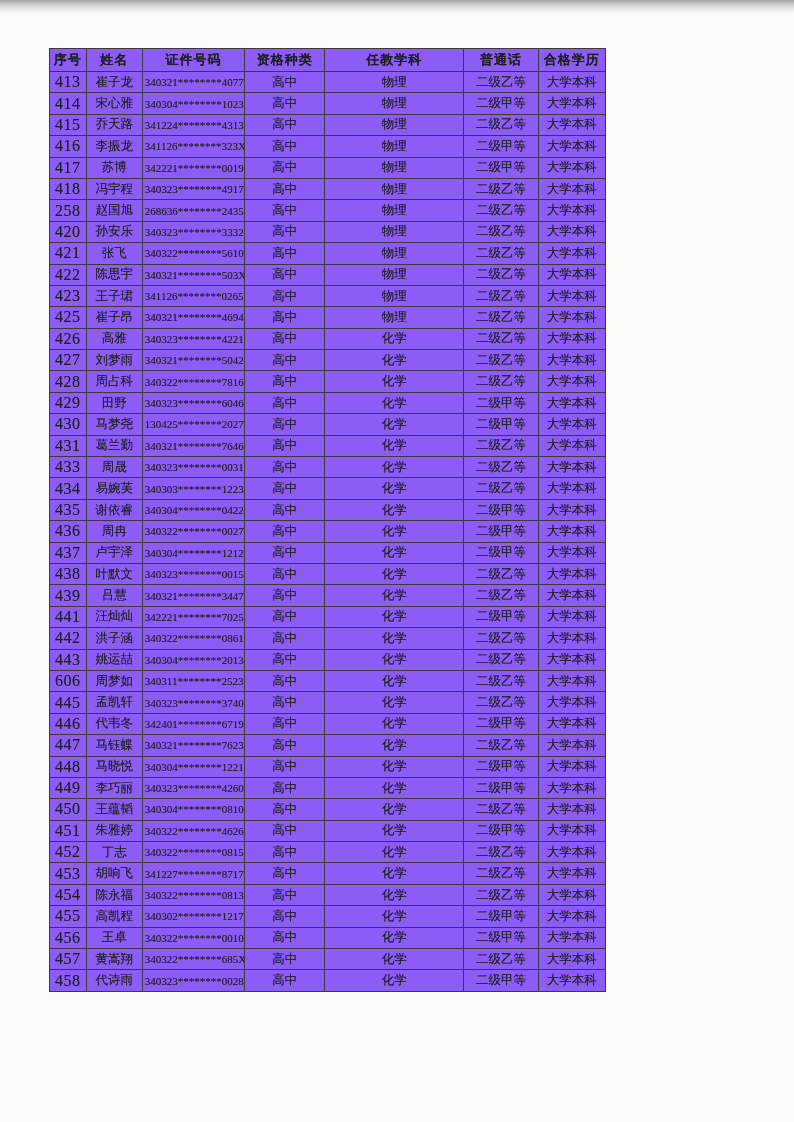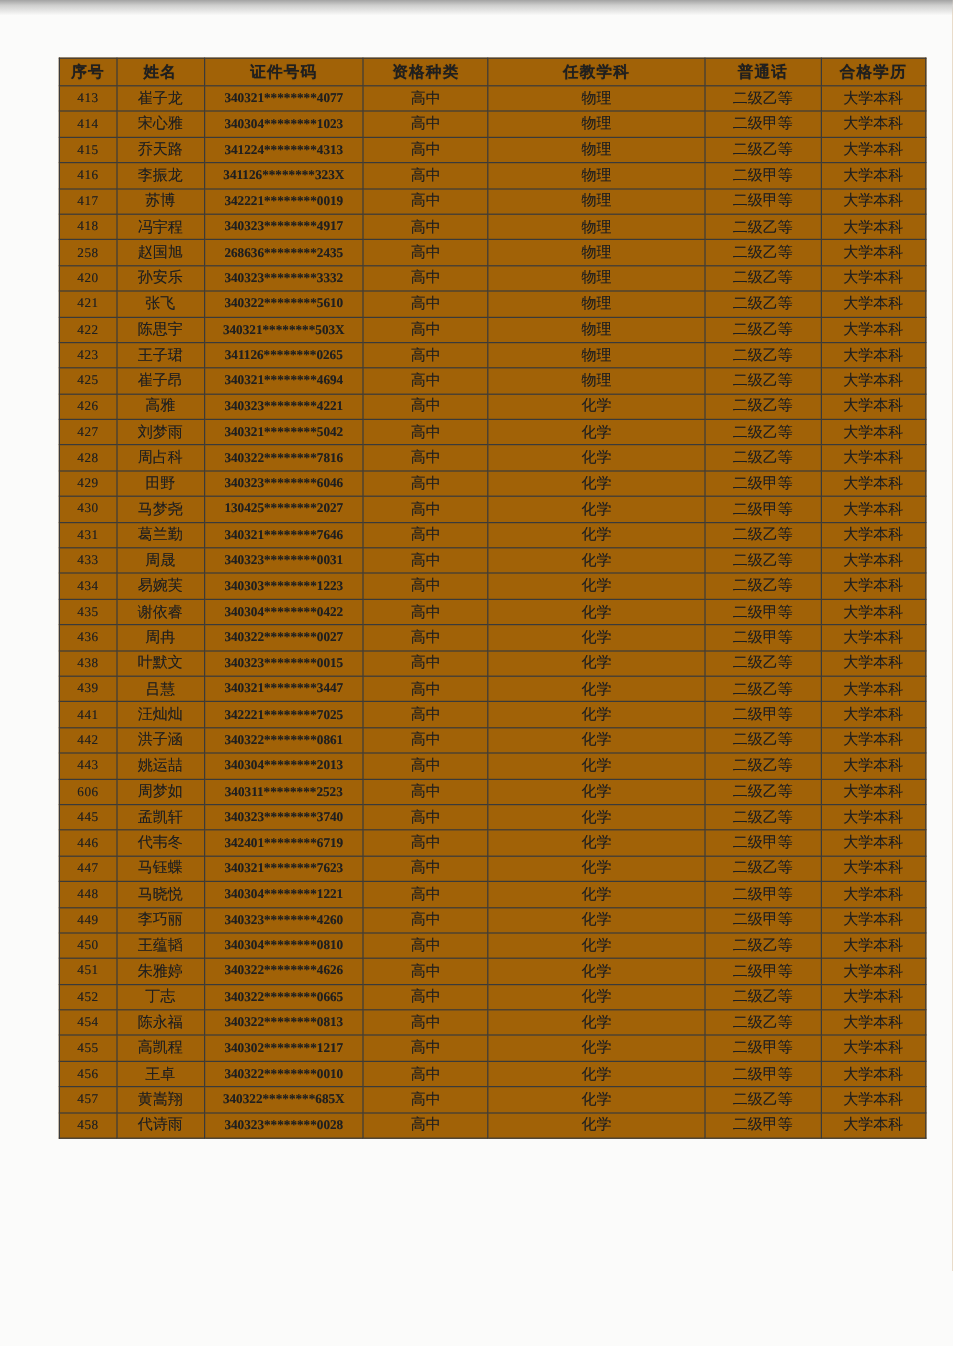--- a/index.html
+++ b/index.html
@@ -8,42 +8,42 @@
     background:#fbfbfa;
     font-family:"Liberation Serif","DejaVu Serif",serif;
     color:#1f1f1f;
   }
   .scan-top-edge{
     position:absolute;top:0;left:0;width:794px;height:13px;
     background:linear-gradient(180deg,#a3a3a3 0%,#cfcfce 35%,rgba(255,255,255,0) 100%);
     pointer-events:none;
   }
   table.roster{
-    position:absolute;left:49px;top:48px;width:723px;
+    position:absolute;left:49px;top:48px;width:557px;
     border-collapse:collapse;table-layout:fixed;
-    background:#a16207;
+    background:#8b5cf6;
   }
   table.roster, table.roster th, table.roster td{
     border:1px solid #3a3a3a;
   }
   table.roster{border:1.6px solid #2c2c2c;}
   th{
     height:22px;padding:0 2px;
     font-size:13px;font-weight:bold;text-align:center;vertical-align:middle;
     letter-spacing:1px;white-space:nowrap;overflow:hidden;
     text-shadow:0 0 .6px rgba(25,25,25,.6);
   }
   td{
     height:20.4px;padding:0 2px;
     font-size:12.5px;text-align:center;vertical-align:middle;
     white-space:nowrap;overflow:hidden;
     text-shadow:0 0 .5px rgba(35,35,35,.5);
   }
-  td.c0{font-size:11px;letter-spacing:.5px;}
-  td.c2{font-size:11px;letter-spacing:0;font-weight:bold;}
+  td.c0{font-size:16px;letter-spacing:.5px;}
+  td.c2{font-size:11px;letter-spacing:0;}
   col.w0{width:6.6%;} col.w1{width:10.1%;} col.w2{width:18.4%;}
   col.w3{width:14.4%;} col.w4{width:25%;} col.w5{width:13.4%;} col.w6{width:12.1%;}
 </style>
 </head>
 <body>
 
 <div class="scan-top-edge"></div>
 
 <table class="roster">
   <colgroup>
@@ -259,20 +259,29 @@
       <tr>
         <td class="c0">436</td>
         <td class="c1">周冉</td>
         <td class="c2">340322********0027</td>
         <td class="c3">高中</td>
         <td class="c4">化学</td>
         <td class="c5">二级甲等</td>
         <td class="c6">大学本科</td>
       </tr>
       <tr>
+        <td class="c0">437</td>
+        <td class="c1">卢宇泽</td>
+        <td class="c2">340304********1212</td>
+        <td class="c3">高中</td>
+        <td class="c4">化学</td>
+        <td class="c5">二级甲等</td>
+        <td class="c6">大学本科</td>
+      </tr>
+      <tr>
         <td class="c0">438</td>
         <td class="c1">叶默文</td>
         <td class="c2">340323********0015</td>
         <td class="c3">高中</td>
         <td class="c4">化学</td>
         <td class="c5">二级乙等</td>
         <td class="c6">大学本科</td>
       </tr>
       <tr>
         <td class="c0">439</td>
@@ -378,21 +387,30 @@
         <td class="c1">朱雅婷</td>
         <td class="c2">340322********4626</td>
         <td class="c3">高中</td>
         <td class="c4">化学</td>
         <td class="c5">二级甲等</td>
         <td class="c6">大学本科</td>
       </tr>
       <tr>
         <td class="c0">452</td>
         <td class="c1">丁志</td>
-        <td class="c2">340322********0665</td>
+        <td class="c2">340322********0815</td>
+        <td class="c3">高中</td>
+        <td class="c4">化学</td>
+        <td class="c5">二级乙等</td>
+        <td class="c6">大学本科</td>
+      </tr>
+      <tr>
+        <td class="c0">453</td>
+        <td class="c1">胡响飞</td>
+        <td class="c2">341227********8717</td>
         <td class="c3">高中</td>
         <td class="c4">化学</td>
         <td class="c5">二级乙等</td>
         <td class="c6">大学本科</td>
       </tr>
       <tr>
         <td class="c0">454</td>
         <td class="c1">陈永福</td>
         <td class="c2">340322********0813</td>
         <td class="c3">高中</td>

